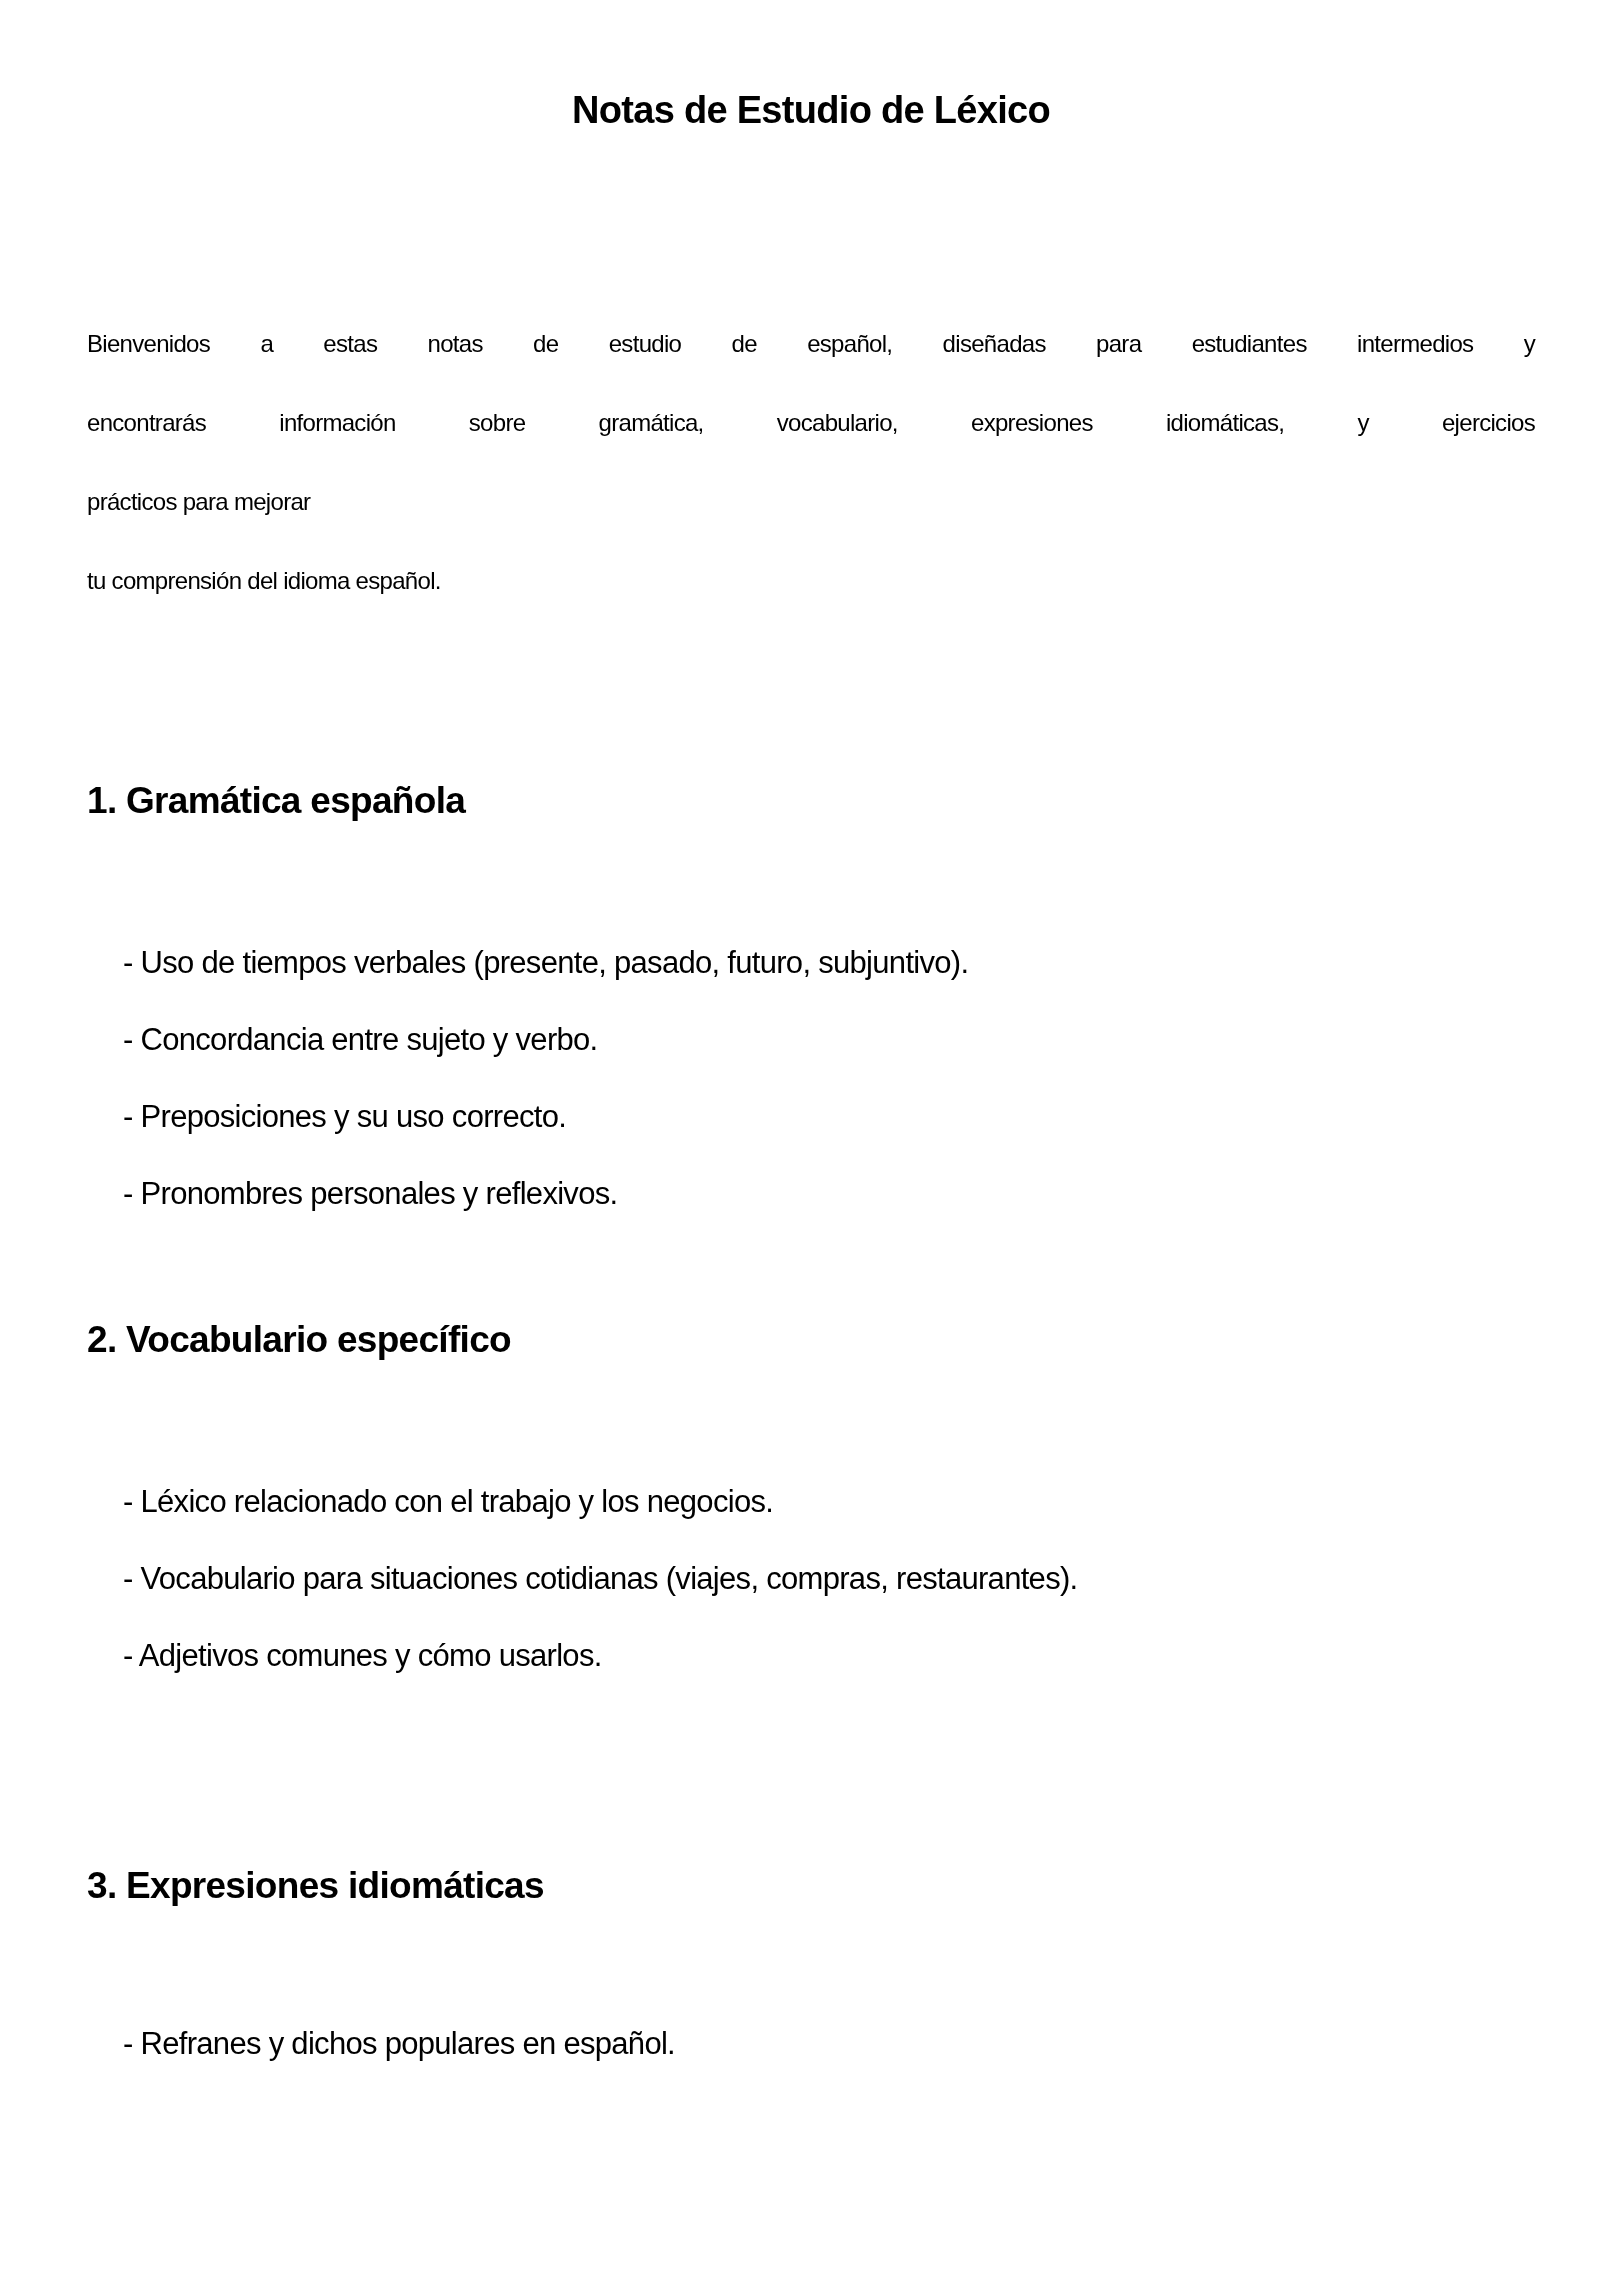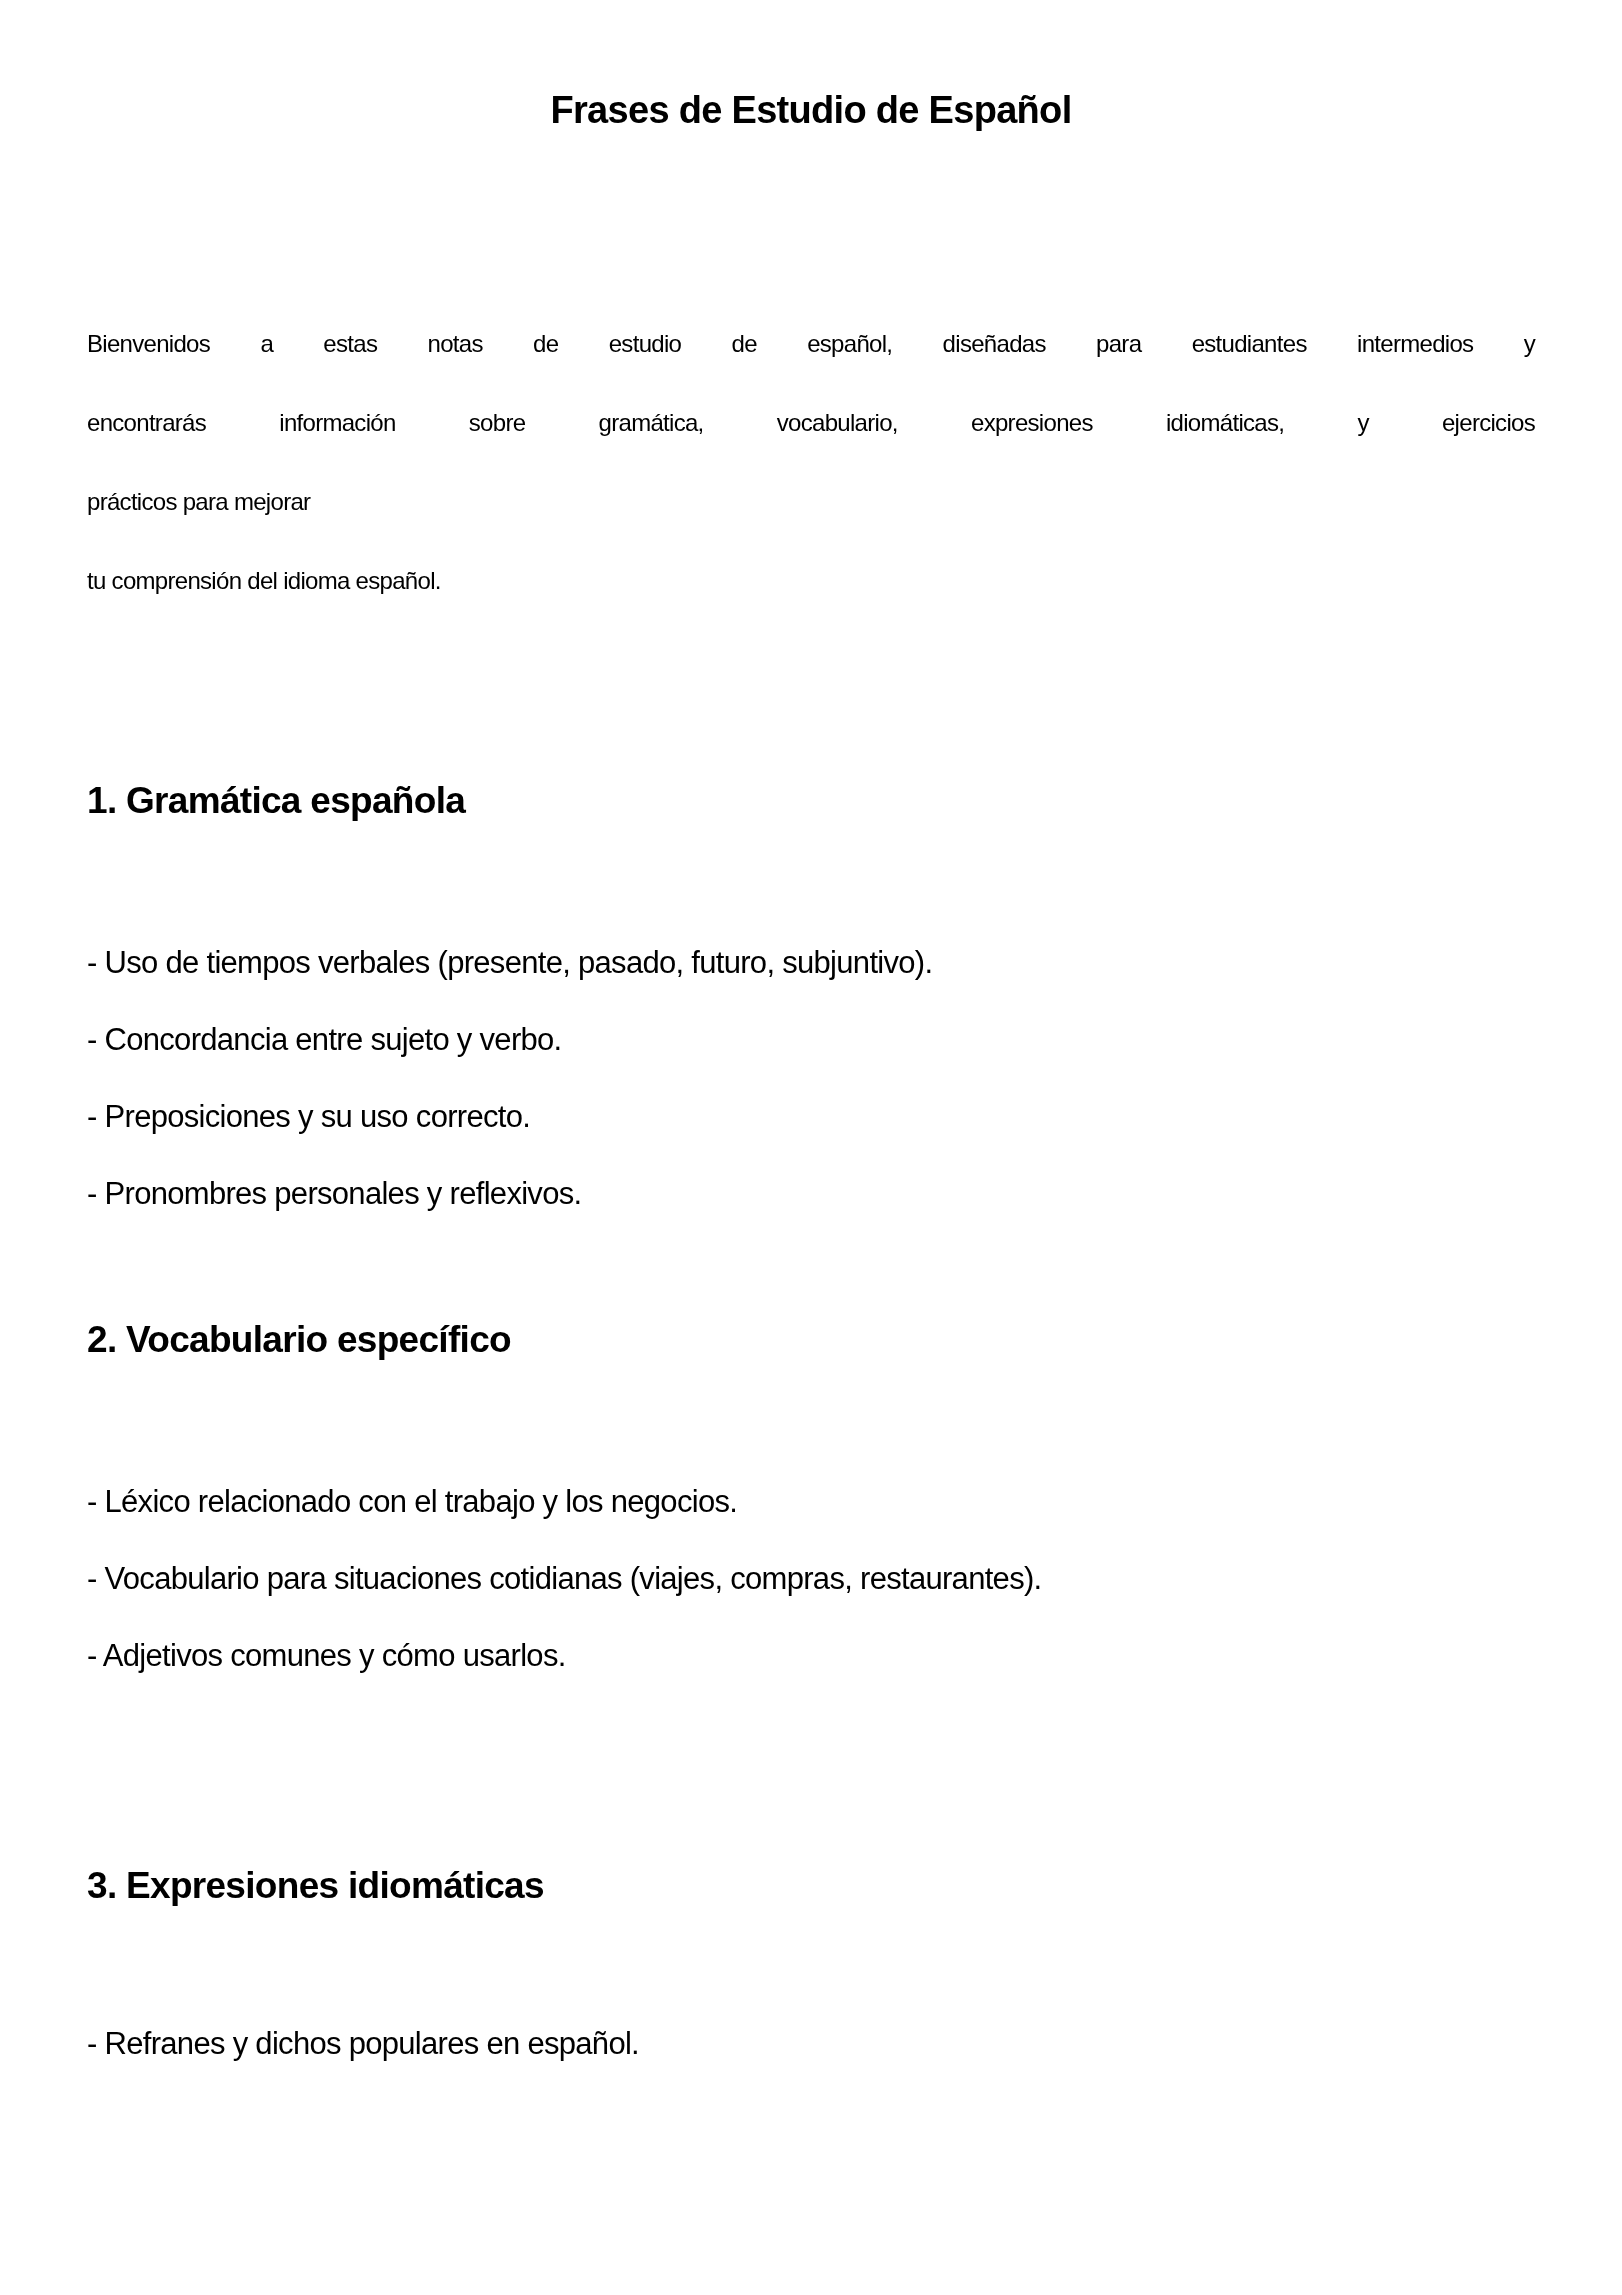--- a/index.html
+++ b/index.html
@@ -43,31 +43,32 @@
     letter-spacing: -0.7px;
     line-height: 1.25;
   }
   #heading-1 { top: 778px; }
   #heading-2 { top: 1317px; }
   #heading-3 { top: 1863px; }
   .bullets {
     font-size: 31px;
     letter-spacing: -0.7px;
     line-height: 77px;
+    margin-left: 36px;
   }
   #bullets-1 { top: 924px; }
   #bullets-2 { top: 1463px; }
   #bullets-3 { top: 2005px; }
 </style>
 </head>
 <body>
 
 <div class="page">
 
-  <h1 class="blk doc-title">Frases de Estudio de Español</h1>
+  <h1 class="blk doc-title">Notas de Estudio de Léxico</h1>
 
   <div class="blk intro">
     <div class="line j">Bienvenidos a estas notas de estudio de español, diseñadas para estudiantes intermedios y</div>
     <div class="line j">encontrarás información sobre gramática, vocabulario, expresiones idiomáticas, y ejercicios</div>
     <div class="line">prácticos para mejorar</div>
     <div class="line">tu comprensión del idioma español.</div>
   </div>
 
   <h2 id="heading-1" class="blk heading">1. Gramática española</h2>
 

